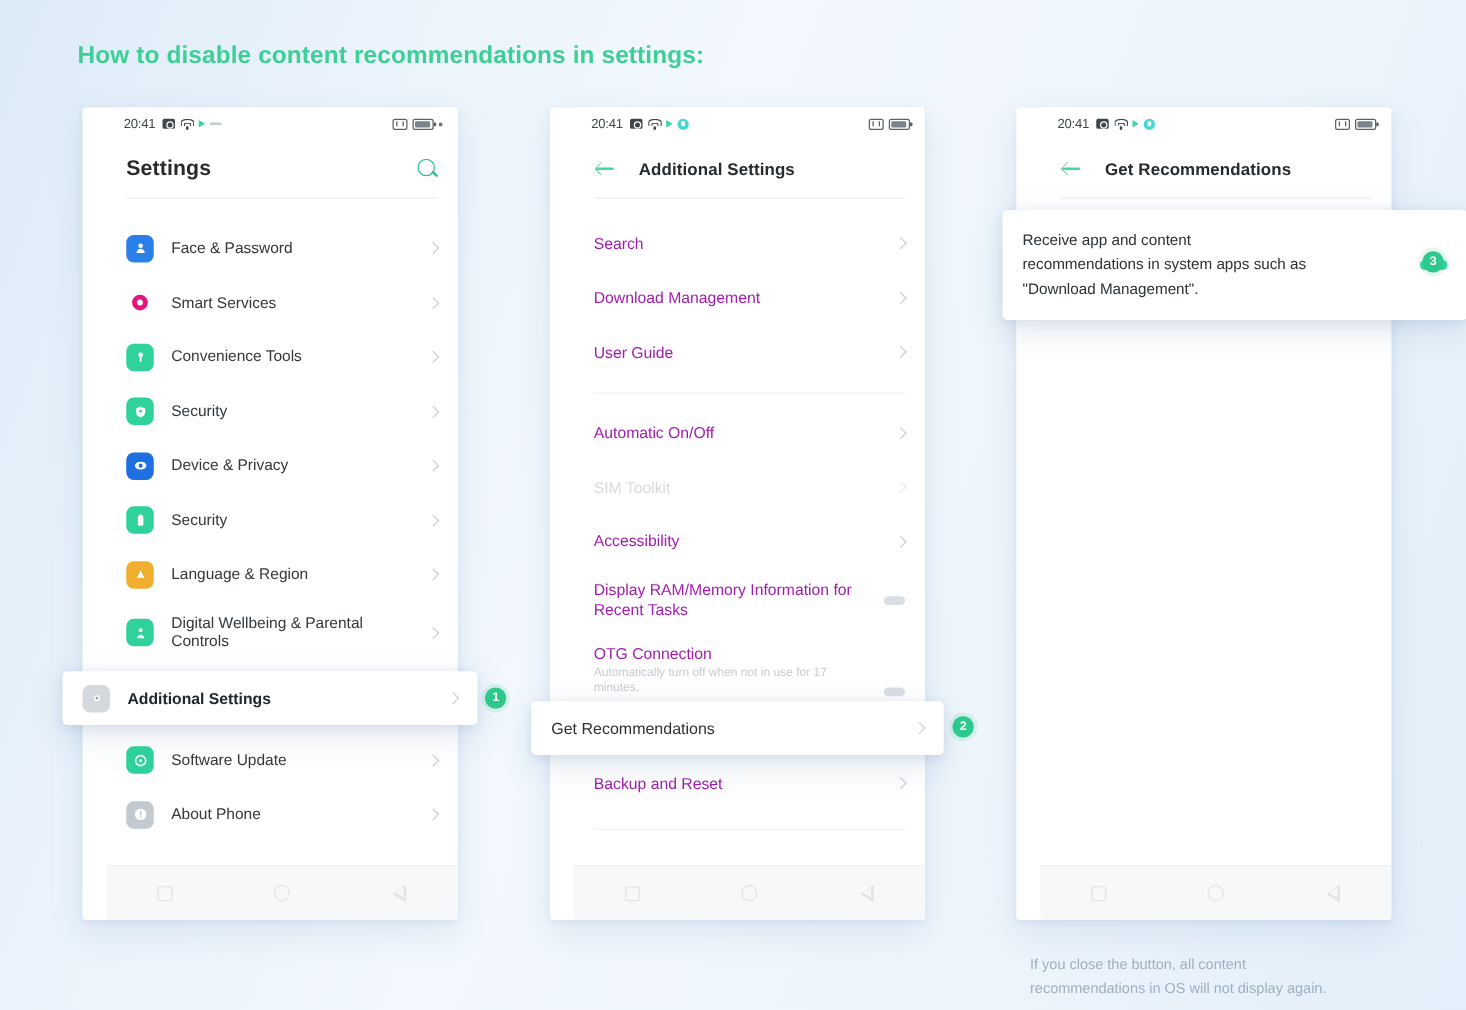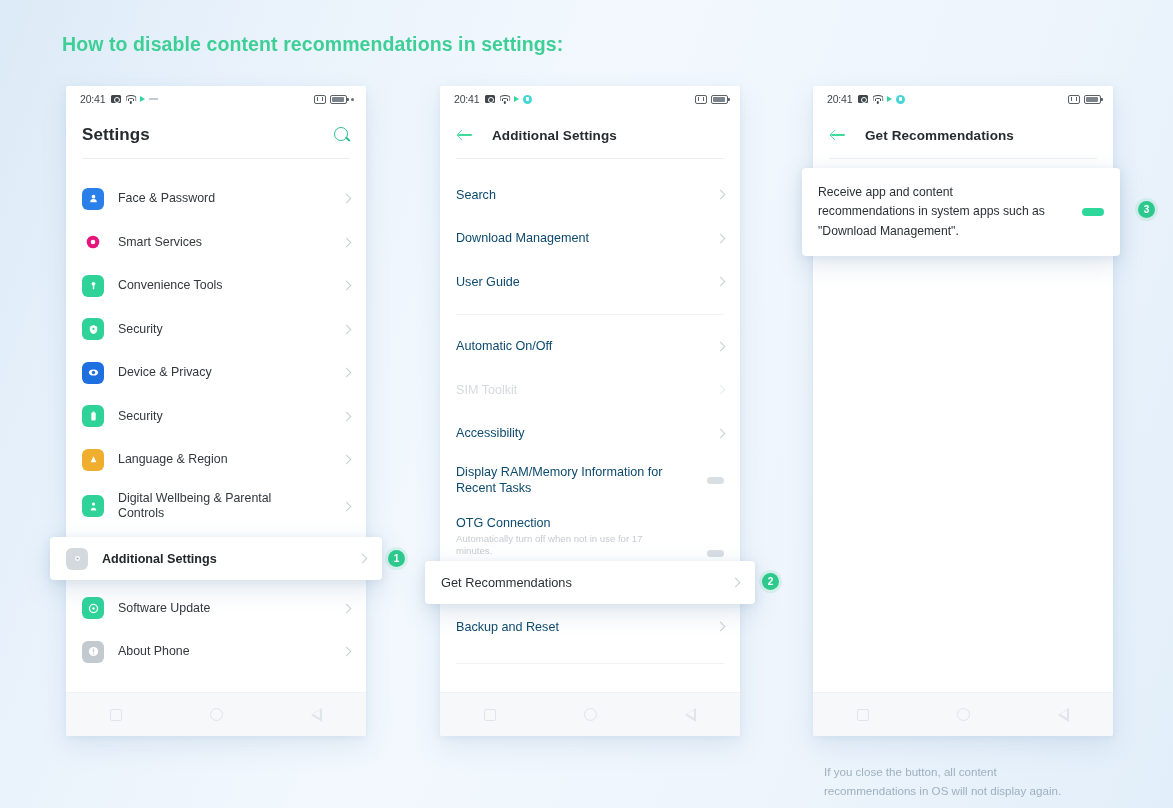--- a/index.html
+++ b/index.html
@@ -32,20 +32,21 @@
     border-radius: 3px;
     overflow: visible;
     box-shadow: 0 10px 26px rgba(110,150,190,0.16), 0 2px 6px rgba(110,150,190,0.10);
   }
   .phone-inner {
     position: absolute;
     inset: 0;
     overflow: hidden;
     border-radius: 3px;
     background: #fff;
+    margin-left: 19px;
   }
   #phone1 { left: 66px;  top: 86px;  width: 300px; height: 650px; }
   #phone2 { left: 440px; top: 86px;  width: 300px; height: 650px; }
   #phone3 { left: 813px; top: 86px;  width: 300px; height: 650px; }
 
   
   .statusbar {
     height: 26px;
     display: flex;
     align-items: center;
@@ -179,21 +180,21 @@
     transform: rotate(45deg);
   }
   .grp-gap { height: 12px; background: #fff; }
   .sec-rule { height:1px; background:#f0f2f4; margin: 0 16px; }
 
   
   .prow {
     display:flex; align-items:center;
     padding: 0 16px; min-height: 43.5px; position: relative; cursor: pointer;
   }
-  .prow .plabel { font-size: 12.6px; color: #0c4a6e; line-height: 16px; }
+  .prow .plabel { font-size: 12.6px; color: #a21caf; line-height: 16px; }
   .prow.dim .plabel { color: #d6dbe0; }
   .prow.dim .chev { border-color: #e6eaee; }
   .prow .psub {
     font-size: 9.6px; color: #c5ccd2; line-height: 12px; margin-top: 2px;
     max-width: 205px;
   }
   .prow .ptext { display:flex; flex-direction: column; }
   .mini-toggle {
     margin-left:auto; width: 17px; height: 7px; border-radius: 4px; background:#d9dee3; flex:none;
   }
@@ -225,21 +226,21 @@
     background: #ffffff;
     border-radius: 4px;
     box-shadow: 0 8px 26px rgba(95,135,175,0.20), 0 2px 8px rgba(95,135,175,0.12);
     z-index: 30;
     display: flex;
     align-items: center;
     cursor: pointer;
   }
   #callout1 { left: 50px; top: 537px; width: 332px; height: 43px; padding: 0 16px; }
   #callout2 { left: 425px; top: 561px; width: 330px; height: 43px; padding: 0 16px; }
-  #callout3 { left: 802px; top: 168px; width: 318px; height: 88px; padding: 0 16px; }
+  #callout3 { left: 802px; top: 168px; width: 372px; height: 88px; padding: 0 16px; }
 
   #callout1 .label { margin-left: 14px; font-size: 12.6px; font-weight: bold; color: #22272b; }
   #callout1 .app-icon { background: #d4d9de; }
 
   #callout2 .plabel { font-size: 12.8px; color: #2b3135; }
 
   .callout-text {
     font-size: 12.2px;
     color: #2b3135;
     line-height: 19.5px;

